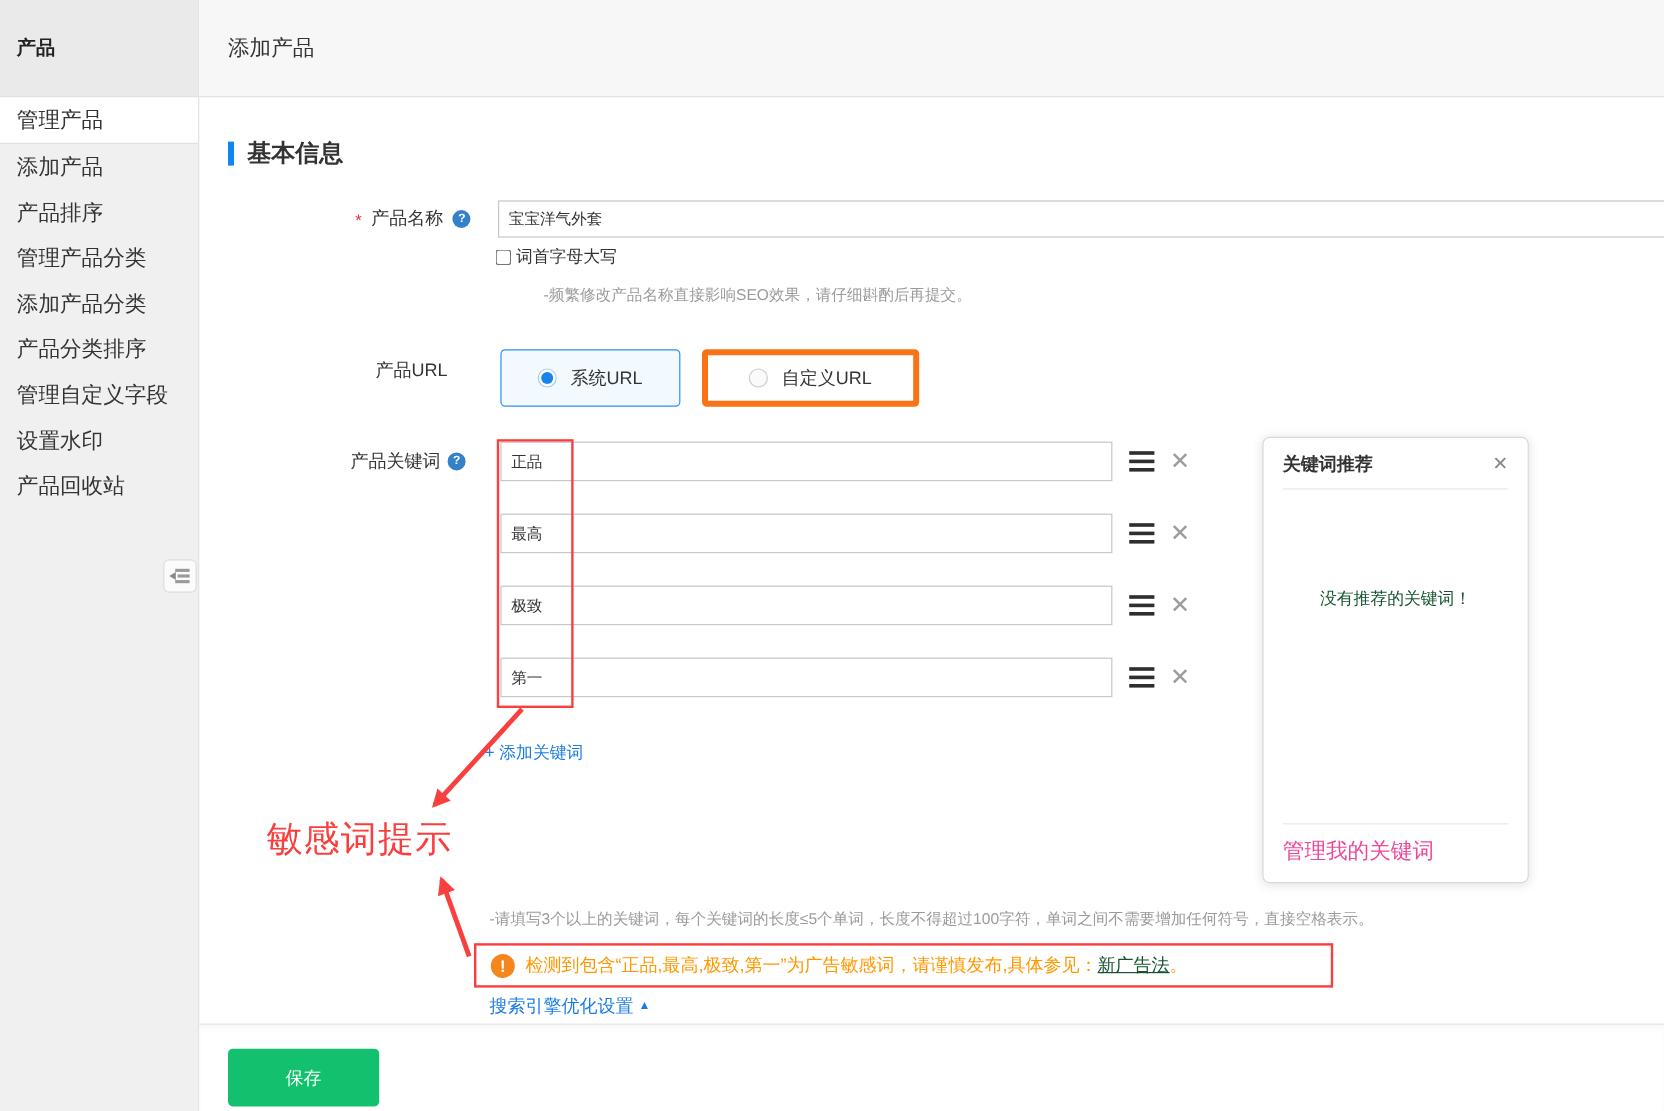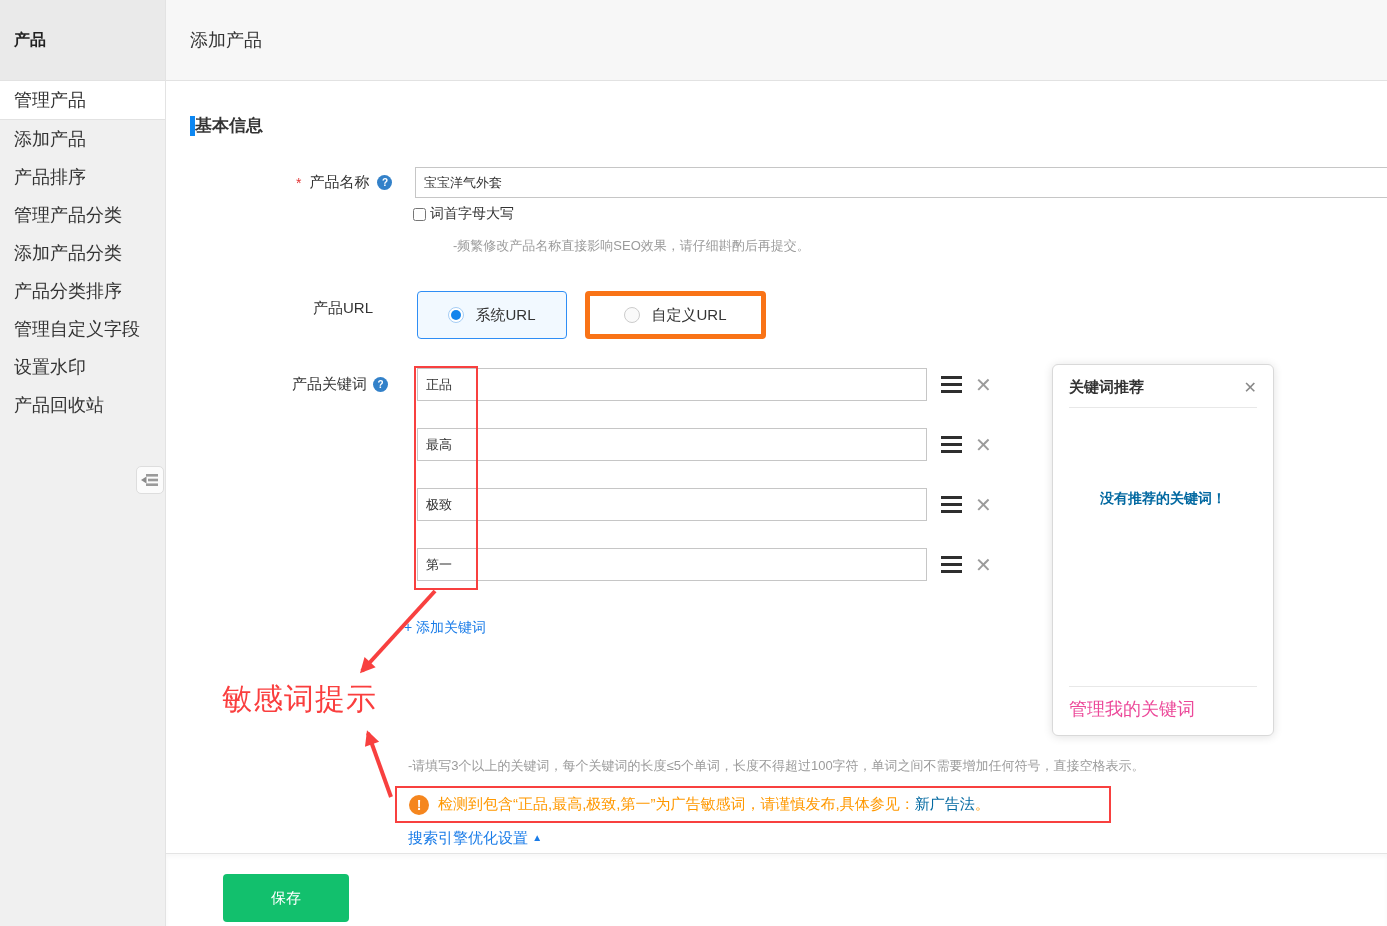--- a/index.html
+++ b/index.html
@@ -18,21 +18,21 @@
                 justify-content:center;cursor:pointer;box-sizing:border-box;}
 
   
   .topbar{position:absolute;left:166px;right:0;top:0;height:80px;background:#f7f7f7;
           border-bottom:1px solid #e2e2e2;display:flex;align-items:center;}
   .topbar-title{margin-left:24px;font-size:18px;color:#333;}
 
   
   .section-head{position:absolute;left:190px;top:114px;display:flex;align-items:center;}
   .section-bar{width:5px;height:20px;background:#0d87f2;}
-  .section-title{font-size:17px;font-weight:bold;color:#333;}
+  .section-title{margin-left:11px;font-size:20px;font-weight:bold;color:#333;}
 
   
   .lbl{font-size:15px;color:#333;}
   .req{color:#e23333;font-size:14px;}
   .help-icon{display:inline-flex;width:15px;height:15px;border-radius:50%;background:#3381c9;
              color:#fff;font-size:10px;font-weight:bold;align-items:center;justify-content:center;cursor:pointer;}
   .txt-input{border:1px solid #c6c6c6;background:#fff;font-size:13px;color:#333;
              padding:0 8px;box-sizing:border-box;outline:none;font-family:inherit;}
   .name-row{position:absolute;left:296px;top:173px;display:flex;align-items:center;gap:8px;}
   .input-name{position:absolute;left:415px;top:167px;width:980px;height:31px;}
@@ -70,39 +70,39 @@
               font-family:"Liberation Serif","DejaVu Serif",serif;
               font-size:30px;color:#fa3e3e;letter-spacing:1px;}
   .arrows{position:absolute;left:0;top:0;z-index:9;pointer-events:none;}
 
   
   .warnbox{position:absolute;left:395px;top:786px;width:716px;height:37px;box-sizing:border-box;
            border:2px solid #f8403f;background:#fff;display:flex;align-items:center;padding-left:12px;}
   .warn-ico{flex:none;width:20px;height:20px;border-radius:50%;background:#f5861e;color:#fff;
             font-weight:bold;font-size:14px;display:flex;align-items:center;justify-content:center;}
   .warn-text{margin-left:9px;font-size:15px;color:#ff9800;white-space:nowrap;}
-  .warn-link{color:#0369a1;cursor:pointer;}
+  .warn-link{color:#14532d;text-decoration:underline;cursor:pointer;}
   .seo-link{position:absolute;left:408px;top:829px;font-size:15px;color:#1a7ce8;cursor:pointer;}
   .seo-link .tri{font-size:10px;vertical-align:2px;}
 
   
   .footer{position:absolute;left:166px;right:0;top:853px;bottom:0;background:#fff;
           border-top:1px solid #e4e4e4;box-shadow:inset 0 3px 4px rgba(0,0,0,.03);}
   .save-btn{position:absolute;left:24px;top:20px;width:126px;height:48px;background:#12c06d;
-            border:none;border-radius:4px;color:#fff;font-size:15px;cursor:pointer;font-family:inherit;margin-left:33px;}
+            border:none;border-radius:4px;color:#fff;font-size:15px;cursor:pointer;font-family:inherit;}
 
   
   .panel{position:absolute;left:1052px;top:364px;width:222px;height:372px;background:#fff;
          border:1px solid #d9d9d9;border-radius:6px;box-shadow:0 1px 10px rgba(0,0,0,.12);
          box-sizing:border-box;z-index:3;}
   .panel-head{display:flex;align-items:center;justify-content:space-between;padding:13px 16px 10px 16px;}
   .panel-title{font-size:15px;font-weight:bold;color:#333;}
   .panel-close{font-size:16px;color:#888;cursor:pointer;line-height:1;}
   .panel-div{border-top:1px solid #e8e8e8;margin:0 16px;}
-  .panel-empty{position:absolute;left:0;right:0;top:125px;text-align:center;font-size:14px;color:#0369a1;font-weight:bold;}
+  .panel-empty{position:absolute;left:0;right:0;top:125px;text-align:center;font-size:14px;color:#14532d;}
   .panel-bottom{position:absolute;left:0;right:0;bottom:0;}
   .panel-link{display:block;padding:10px 16px 14px 16px;font-size:18px;color:#ec4899;cursor:pointer;}
 </style>
 </head>
 <body>
 
 <div id="stage">
 
   <div class="sidebar">
     <div class="sidebar-header">产品</div>

